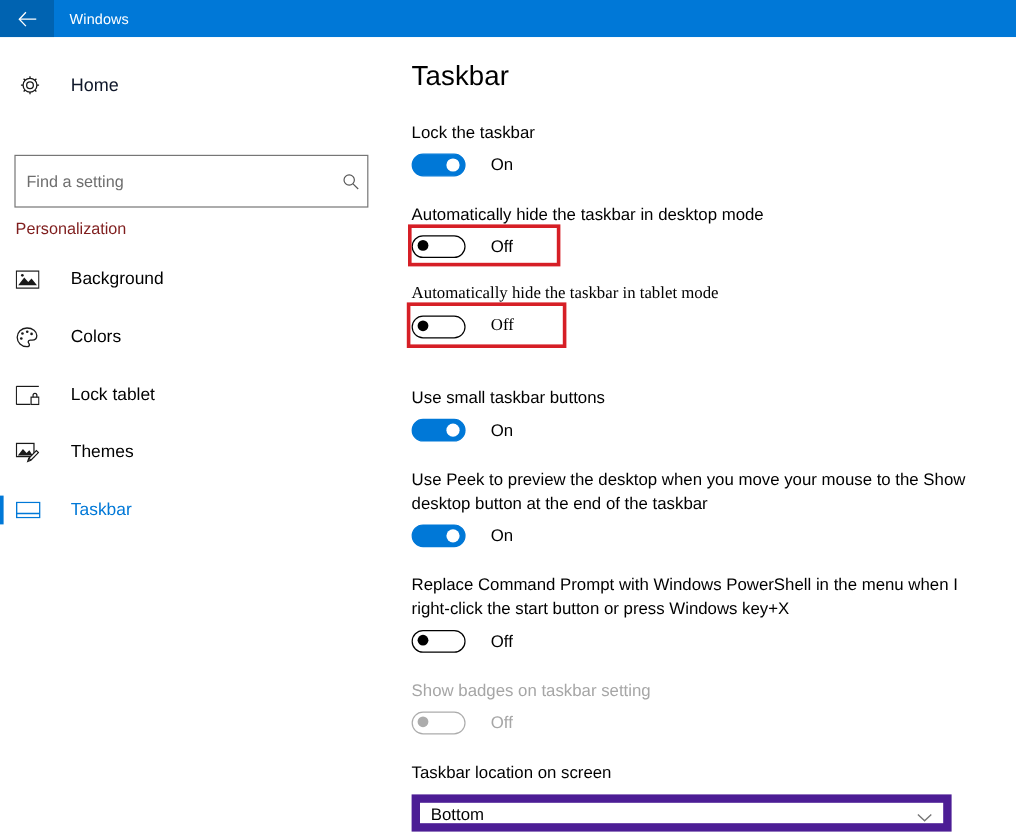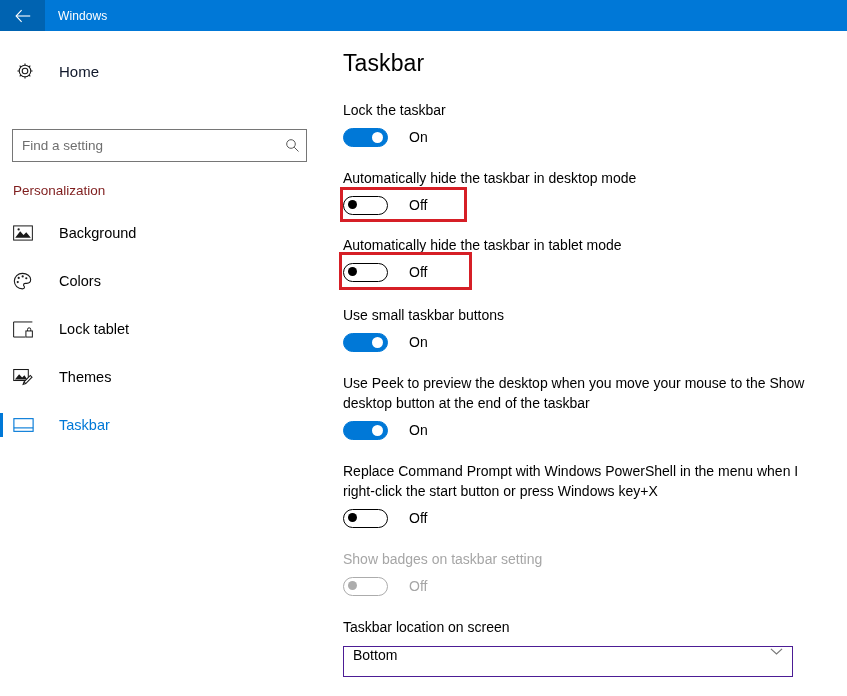--- a/index.html
+++ b/index.html
@@ -77,21 +77,21 @@
     margin-left: 22px;
     font-size: 15px;
     color: #0f172a;
   }
 
   .search-wrap {
     position: absolute;
     left: 12px;
     top: 98px;
     width: 295px;
-    height: 33px;
+    height: 44px;
     border: 1px solid #767676;
     box-sizing: border-box;
     background: #ffffff;
     display: flex;
     align-items: center;
     gap: 20px;
   }
   .search-input {
     flex: 1;
     border: none;
@@ -250,25 +250,25 @@
     position: absolute;
     border: 3px solid #d61f26;
     box-sizing: border-box;
     pointer-events: none;
   }
 
   .dropdown {
     margin-top: 5px;
     width: 450px;
     height: 31px;
-    border: 1px solid #4c1d95;
-    box-sizing: border-box;
-    background: #ffffff;
-    display: flex;
-    align-items: flex-start;
+    border: 7px solid #4c1d95;
+    box-sizing: border-box;
+    background: #ffffff;
+    display: flex;
+    align-items: flex-end;
     cursor: default;
   }
   .dropdown-value {
     flex: 1;
     font-size: 14px;
     color: #000000;
     padding-left: 9px;
   }
   .dropdown-chevron {
     width: 32px;
@@ -408,21 +408,21 @@
       <p class="setting-label">Automatically hide the taskbar in desktop mode</p>
       <div class="toggle-row">
         <span class="toggle off">
           <span class="knob"></span>
         </span>
         <span class="toggle-state">Off</span>
       </div>
       <span class="highlight-box" style="left:-3px; top:19px; width:127px; height:35px;"></span>
     </div>
 
-    <div class="setting" style="margin-bottom:20px;">
+    <div class="setting" style="margin-bottom:36px;font-family:Liberation Serif, serif;">
       <p class="setting-label">Automatically hide the taskbar in tablet mode</p>
       <div class="toggle-row">
         <span class="toggle off">
           <span class="knob"></span>
         </span>
         <span class="toggle-state">Off</span>
       </div>
       <span class="highlight-box" style="left:-4px; top:17px; width:133px; height:38px;"></span>
     </div>
 

